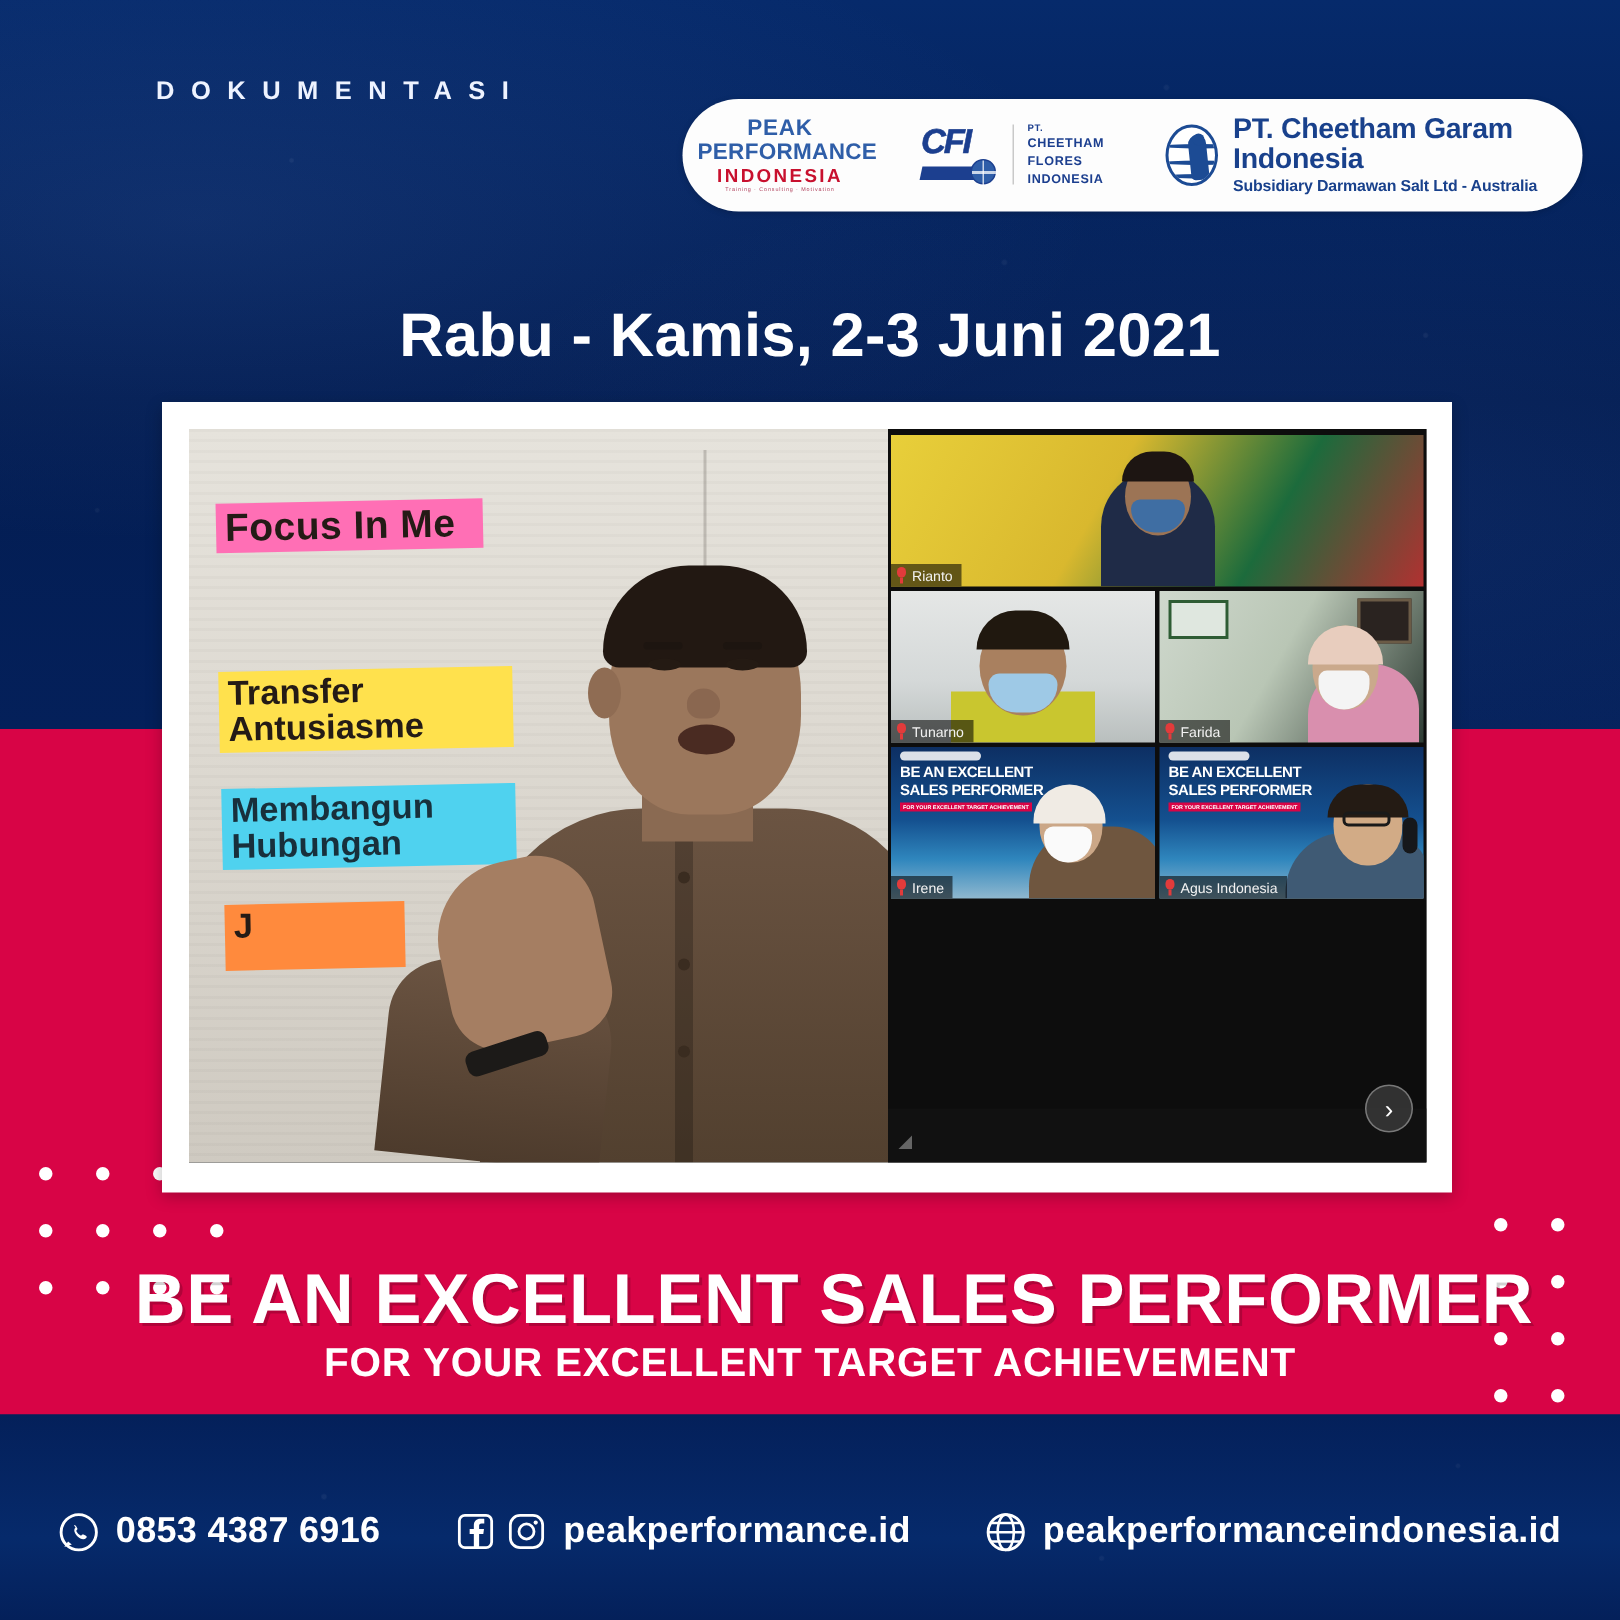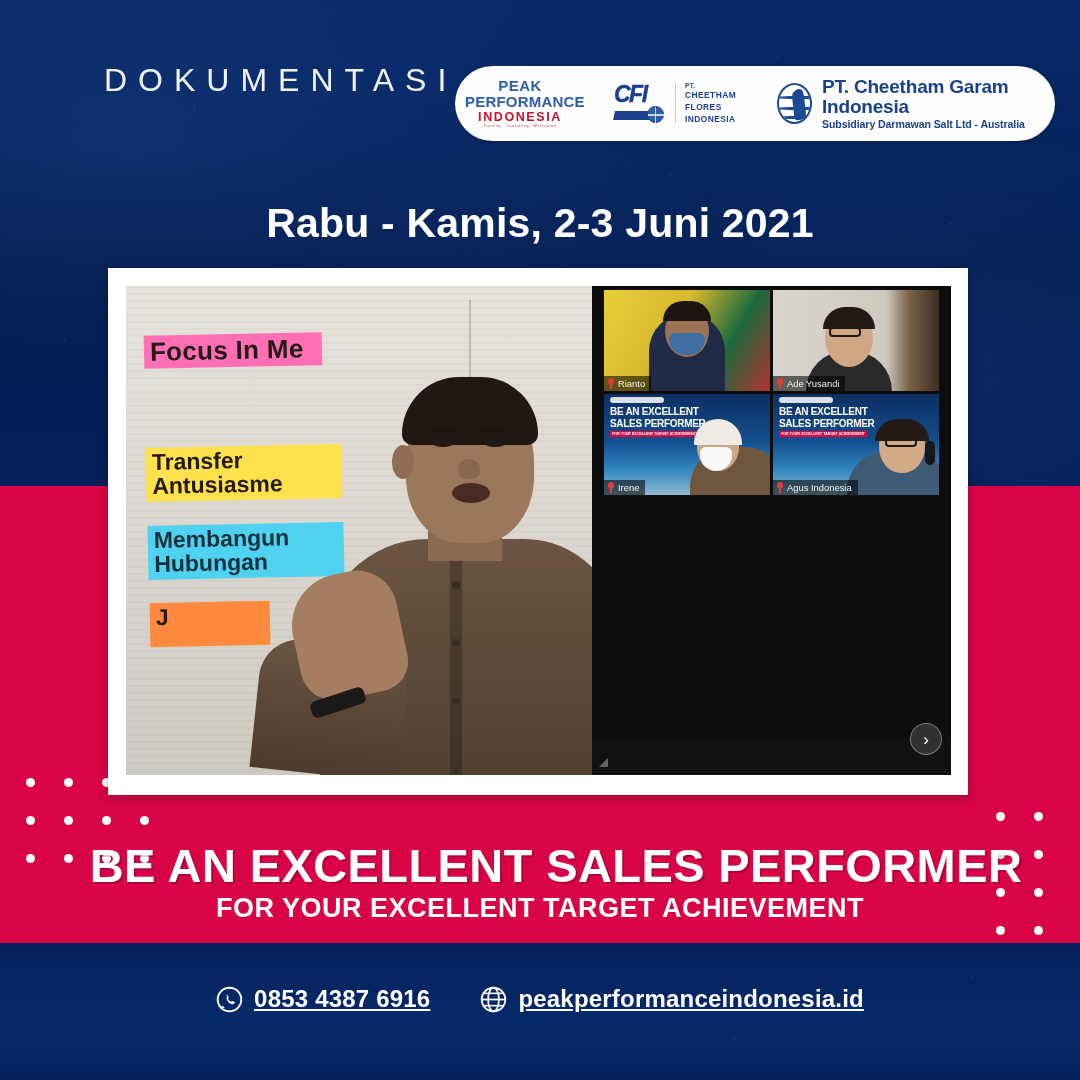--- a/index.html
+++ b/index.html
@@ -39,22 +39,22 @@
     position:absolute; left:0; top:943px; width:1080px; height:137px;
     background:
       radial-gradient(circle at 20% 40%, rgba(255,255,255,.05) 0 1.2px, transparent 2.4px),
       radial-gradient(circle at 68% 70%, rgba(255,255,255,.045) 0 1.1px, transparent 2.2px),
       radial-gradient(circle at 90% 25%, rgba(255,255,255,.04) 0 1px, transparent 2px),
       linear-gradient(180deg,#04205a 0%,#062a6b 60%,#04205a 100%);
   }
 
   
   .eyebrow {
-    position:absolute; left:104px; top:62px;
-    font-size:32px; font-weight:400; letter-spacing:11px;
+    position:absolute; left:104px; top:51px;
+    font-size:17px; font-weight:700; letter-spacing:11px;
     color:#eef3ff; font-family:"Liberation Sans", sans-serif;
   }
 
   
   .logo-pill {
     position:absolute; left:455px; top:66px; width:600px; height:75px;
     background:#fdfdfd; border-radius:38px;
     display:flex; align-items:center; justify-content:center; gap:15px;
     box-shadow:0 1px 4px rgba(0,0,0,.18);
   }
@@ -208,21 +208,21 @@
   .p-watch{
     position:absolute; left:8px; bottom:64px; width:56px; height:17px;
     background:#1c1a18; border-radius:6px; transform:rotate(-18deg);
   }
 
   
   .grid-pane{
     position:relative; width:359px; height:100%; background:#0d0d0d;
     padding:4px 1px 2px 1px;
   }
-  .tile-row{ display:flex; gap:3px; height:101px; margin-bottom:3px; padding:0 11px;}
+  .tile-row{ display:flex; gap:3px; height:101px; margin-bottom:3px; padding:0 1px;}
   .tile{
     position:relative; flex:1; background:#1a1a1a; overflow:hidden;
   }
   .tile .nm{
     position:absolute; left:0; bottom:0; height:15px;
     display:flex; align-items:center; gap:3px;
     padding:0 6px 0 3px; background:rgba(0,0,0,.56);
     font-size:9.4px; color:#f2f2f2; font-family:"Liberation Sans", sans-serif;
     max-width:96%; white-space:nowrap; overflow:hidden;
   }
@@ -253,23 +253,22 @@
     text-shadow:2px 2px 0 rgba(0,0,0,.18);
   }
   .subhead{
     position:absolute; left:0; top:893px; width:1080px; text-align:center;
     color:#ffffff; font-weight:bold; font-size:27px; letter-spacing:.5px;
   }
 
   
   .footer{
     position:absolute; left:0; top:985px; width:1080px; height:50px;
-    display:flex; align-items:flex-start; justify-content:center; gap:50px;
+    display:flex; align-items:flex-end; justify-content:center; gap:50px;
     color:#ffffff;
-    text-decoration:underline;
   }
   .f-item{ display:flex; align-items:center; gap:11px; font-size:24px; font-weight:bold; letter-spacing:.2px;}
   .f-icons{ display:flex; align-items:center; gap:7px; }
   .ico{ width:27px; height:27px; position:relative; flex:0 0 auto;}
   .ico svg{ display:block; }
 </style>
 </head>
 <body>
 
 <div id="poster">
@@ -386,32 +385,46 @@
           <div class="tile" style="background:linear-gradient(120deg,#e8cf3a 0%,#d9b82e 40%,#1c6b3c 70%,#b13131 100%)">
             <div style="position:absolute;left:50%;bottom:0;transform:translateX(-50%);width:76px;height:78px;background:#1f2b47;border-radius:38px 38px 0 0"></div>
             <div style="position:absolute;left:50%;bottom:34px;transform:translateX(-50%);width:44px;height:52px;background:#9c7455;border-radius:50%"></div>
             <div style="position:absolute;left:50%;bottom:70px;transform:translateX(-50%);width:48px;height:20px;background:#1d1512;border-radius:24px 24px 0 0"></div>
             <div style="position:absolute;left:50%;bottom:36px;transform:translateX(-50%);width:36px;height:22px;background:#3f6ea3;border-radius:6px 6px 16px 16px"></div>
             <div class="nm">
               <span class="mic"></span>
               <span>Rianto</span>
             </div>
           </div>
-          <div class="tile" style="background:linear-gradient(90deg,#d9d5cd 0%,#cfcac0 68%,#7a6248 82%,#3c2f22 100%)">
-            <div style="position:absolute;left:46%;bottom:0;transform:translateX(-50%);width:86px;height:40px;background:#2a2a2c;border-radius:42px 42px 0 0"></div>
-            <div style="position:absolute;left:46%;bottom:24px;transform:translateX(-50%);width:48px;height:58px;background:#cfa784;border-radius:50%"></div>
-            <div style="position:absolute;left:46%;bottom:62px;transform:translateX(-50%);width:52px;height:22px;background:#241a14;border-radius:26px 26px 0 0"></div>
-            <div style="position:absolute;left:34%;bottom:54px;width:32px;height:10px;border:2px solid #1c1c1c;border-radius:4px"></div>
+        </div>
+
+        <div class="tile-row">
+          <div class="tile" style="background:linear-gradient(180deg,#e5e7e6 0%,#d4d8d8 60%,#b9bfbe 100%)">
+            <div style="position:absolute;left:50%;bottom:0;transform:translateX(-50%);width:96px;height:34px;background:#c9c62f"></div>
+            <div style="position:absolute;left:50%;bottom:18px;transform:translateX(-50%);width:58px;height:66px;background:#a9805f;border-radius:50%"></div>
+            <div style="position:absolute;left:50%;bottom:62px;transform:translateX(-50%);width:62px;height:26px;background:#20180f;border-radius:32px 32px 0 0"></div>
+            <div style="position:absolute;left:50%;bottom:20px;transform:translateX(-50%);width:46px;height:26px;background:#9ec9e6;border-radius:8px 8px 20px 20px"></div>
             <div class="nm">
               <span class="mic"></span>
-              <span>Ade Yusandi</span>
+              <span>Tunarno</span>
+            </div>
+          </div>
+          <div class="tile" style="background:linear-gradient(120deg,#cfd8cd 0%,#b9c6b5 45%,#2d3b33 100%)">
+            <div style="position:absolute;left:6px;top:6px;width:40px;height:26px;background:#dfe7df;border:2px solid #2e5c34"></div>
+            <div style="position:absolute;right:8px;top:5px;width:36px;height:30px;background:#2a2320;border:2px solid #6b5b46"></div>
+            <div style="position:absolute;left:56%;bottom:0;width:74px;height:52px;background:#d98fae;border-radius:34px 30px 0 0"></div>
+            <div style="position:absolute;left:58%;bottom:22px;width:44px;height:56px;background:#caa98c;border-radius:48%"></div>
+            <div style="position:absolute;left:56%;bottom:52px;width:50px;height:26px;background:#e8cdbe;border-radius:26px 26px 0 0"></div>
+            <div style="position:absolute;left:60%;bottom:22px;width:34px;height:26px;background:#f4f4f4;border-radius:6px 6px 18px 18px"></div>
+            <div class="nm">
+              <span class="mic"></span>
+              <span>Farida</span>
             </div>
           </div>
         </div>
-
 
         <div class="tile-row">
           <div class="tile" style="background:linear-gradient(180deg,#0d2f63 0%,#14508f 48%,#2f86bd 74%,#8fb8cf 100%)">
             <div style="position:absolute;left:6px;top:3px;width:54px;height:6px;background:rgba(255,255,255,.85);border-radius:3px"></div>
             <div style="position:absolute;left:6px;top:13px;font-size:10px;font-weight:bold;color:#fff;line-height:1.02;letter-spacing:-.3px">BE AN EXCELLENT</div>
             <div style="position:absolute;left:6px;top:25px;font-size:10px;font-weight:bold;color:#fff;line-height:1.02;letter-spacing:-.3px">SALES PERFORMER</div>
             <div style="position:absolute;left:6px;top:37px;font-size:3.6px;font-weight:bold;color:#fff;background:#d80446;padding:1px 2px">FOR YOUR EXCELLENT TARGET ACHIEVEMENT</div>
             <div style="position:absolute;left:52%;bottom:0;width:92px;height:48px;background:#6f563f;border-radius:40px 36px 0 0"></div>
             <div style="position:absolute;left:56%;bottom:24px;width:42px;height:50px;background:#cba787;border-radius:48%"></div>
             <div style="position:absolute;left:54%;bottom:50px;width:48px;height:26px;background:#f0ebe4;border-radius:24px 24px 0 0"></div>
@@ -462,20 +475,38 @@
       <span class="ico">
         <svg viewBox="0 0 28 28" width="27" height="27">
           <circle cx="14" cy="14" r="12.2" fill="none" stroke="#fff" stroke-width="2"></circle>
           <path d="M10.6 9.4c.5-.5 1.2-.4 1.5.2l.9 1.7c.2.4.1.8-.2 1.1l-.6.6c.7 1.5 1.9 2.7 3.4 3.4l.6-.6c.3-.3.7-.4 1.1-.2l1.7.9c.6.3.7 1 .2 1.5-1.6 1.6-4 .9-6.2-1.2-2.1-2.2-2.8-4.6-1.2-6.2z" fill="#fff"></path>
           <path d="M4 24.2 L6.6 20.4 L9.2 22.4 Z" fill="#fff"></path>
         </svg>
       </span>
       <span>0853 4387 6916</span>
     </div>
 
+    <div class="f-item">
+      <span class="f-icons">
+        <span class="ico">
+          <svg viewBox="0 0 28 28" width="26" height="26">
+            <rect x="2.4" y="2.4" width="23.2" height="23.2" rx="4" fill="none" stroke="#fff" stroke-width="2"></rect>
+            <path d="M16.6 26V15.8h3l.5-3.6h-3.5V9.9c0-1 .3-1.7 1.8-1.7h1.9V5c-.3 0-1.5-.1-2.8-.1-2.8 0-4.7 1.7-4.7 4.8v2.5h-3v3.6h3V26z" fill="#fff"></path>
+          </svg>
+        </span>
+        <span class="ico">
+          <svg viewBox="0 0 28 28" width="26" height="26">
+            <rect x="2.4" y="2.4" width="23.2" height="23.2" rx="7" fill="none" stroke="#fff" stroke-width="2"></rect>
+            <circle cx="14" cy="14" r="5.4" fill="none" stroke="#fff" stroke-width="2"></circle>
+            <circle cx="20.6" cy="7.6" r="1.5" fill="#fff"></circle>
+          </svg>
+        </span>
+      </span>
+      <span>peakperformance.id</span>
+    </div>
 
     <div class="f-item">
       <span class="ico">
         <svg viewBox="0 0 28 28" width="27" height="27">
           <circle cx="14" cy="14" r="12.2" fill="none" stroke="#fff" stroke-width="2"></circle>
           <ellipse cx="14" cy="14" rx="5.6" ry="12.2" fill="none" stroke="#fff" stroke-width="1.8"></ellipse>
           <line x1="1.9" y1="14" x2="26.1" y2="14" stroke="#fff" stroke-width="1.8"></line>
           <line x1="4" y1="7.6" x2="24" y2="7.6" stroke="#fff" stroke-width="1.6"></line>
           <line x1="4" y1="20.4" x2="24" y2="20.4" stroke="#fff" stroke-width="1.6"></line>
         </svg>

